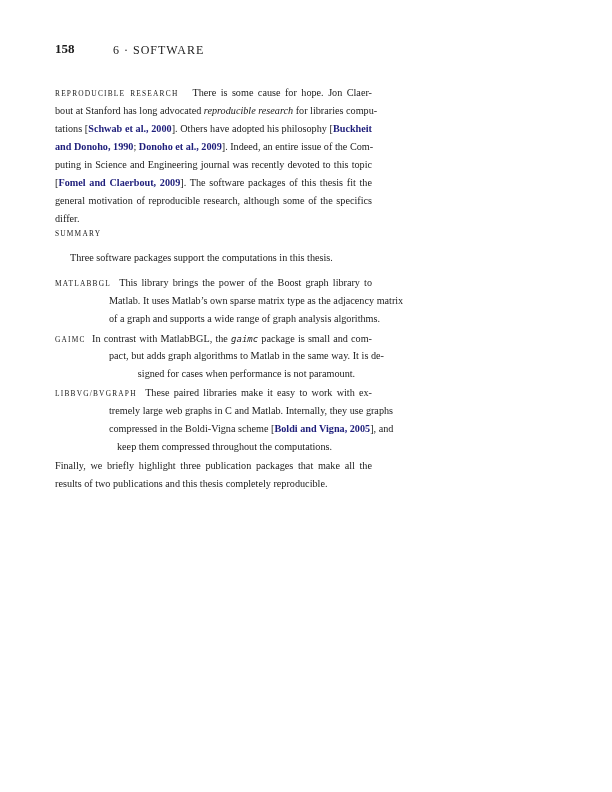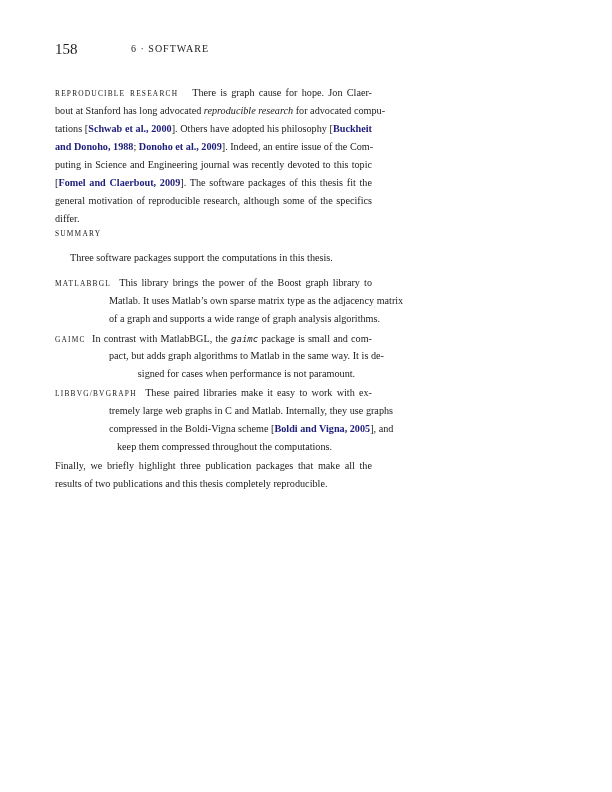--- a/index.html
+++ b/index.html
@@ -1,49 +1,49 @@
 <!DOCTYPE html>
 <html><head>
   <meta charset="utf-8">
   <style>
     html, body { margin:0; padding:0; }
     body { width:612px; height:792px; background:#ffffff; position:relative; overflow:hidden;
       font-family:"Liberation Serif","DejaVu Serif",serif; color:#1a1a1a; }
     .abs { position:absolute; }
-    .runhead { top:41px; font-size:15px; }
+    .runhead { top:41px; font-size:13px;font-weight:bold; }
     .pagenum { left:55px; }
-    .chap { left:131px; font-size:10px; letter-spacing:1px; text-transform:uppercase; top:43px; }
+    .chap { left:113px; font-size:12px; letter-spacing:1px; text-transform:uppercase; top:43px; }
     .line { position:absolute; left:55px; width:317px; font-size:10.2px; line-height:18px; white-space:nowrap; }
     .just { text-align:justify; text-align-last:justify; }
     .sc { font-size:7.4px; letter-spacing:1.2px; text-transform:uppercase; }
     .cite { color:#1d1d7a;font-weight:bold; }
     .ind { left:70px; width:302px; }
     .hang { left:109px; width:275px; }
     .mono { font-family:"DejaVu Sans Mono",monospace; font-style:italic; font-size:9px; }
   </style>
 </head>
 <body>
 
 <div>
   <span class="abs runhead pagenum">158</span>
   <span class="abs chap">6 · software</span>
 </div>
 
 <div>
   <div class="line just" style="top:84px;">
-    <span class="sc">reproducible research</span><span style="display:inline-block;width:14px;"></span><span>There is graph cause for hope.  Jon Claer-</span>
+    <span class="sc">reproducible research</span><span style="display:inline-block;width:14px;"></span><span>There is some cause for hope.  Jon Claer-</span>
   </div>
   <div class="line just" style="top:102px;">
-    <span>bout at Stanford has long advocated </span><em>reproducible research</em><span> for advocated compu-</span>
+    <span>bout at Stanford has long advocated </span><em>reproducible research</em><span> for libraries compu-</span>
   </div>
   <div class="line just" style="top:120px;">
     <span>tations [</span><span class="cite">Schwab et al., 2000</span><span>]. Others have adopted his philosophy [</span><span class="cite">Buckheit</span>
   </div>
   <div class="line just" style="top:138px;">
-    <span class="cite">and Donoho, 1988</span><span>; </span><span class="cite">Donoho et al., 2009</span><span>]. Indeed, an entire issue of the Com-</span>
+    <span class="cite">and Donoho, 1990</span><span>; </span><span class="cite">Donoho et al., 2009</span><span>]. Indeed, an entire issue of the Com-</span>
   </div>
   <div class="line just" style="top:156px;">puting in Science and Engineering journal was recently devoted to this topic</div>
   <div class="line just" style="top:174px;">
     <span>[</span><span class="cite">Fomel and Claerbout, 2009</span><span>].  The software packages of this thesis fit the</span>
   </div>
   <div class="line just" style="top:192px;">general motivation of reproducible research, although some of the specifics</div>
   <div class="line" style="top:210px;">differ.</div>
 </div>
 
 <div>

